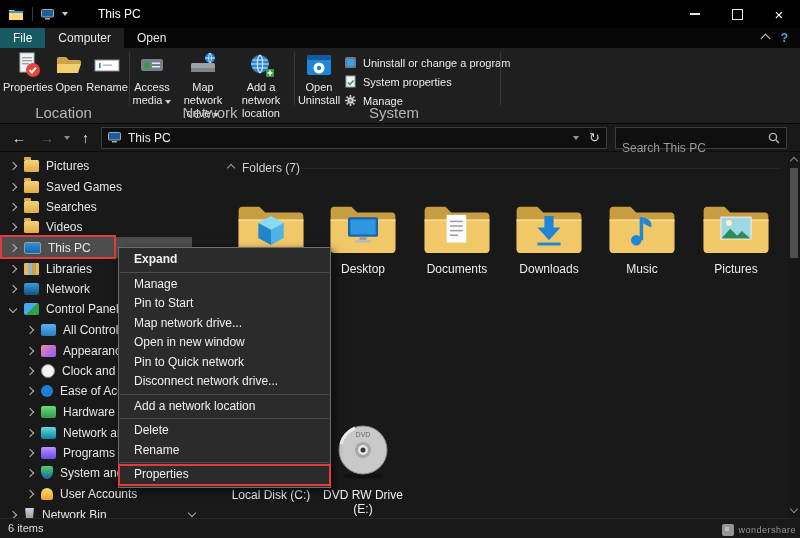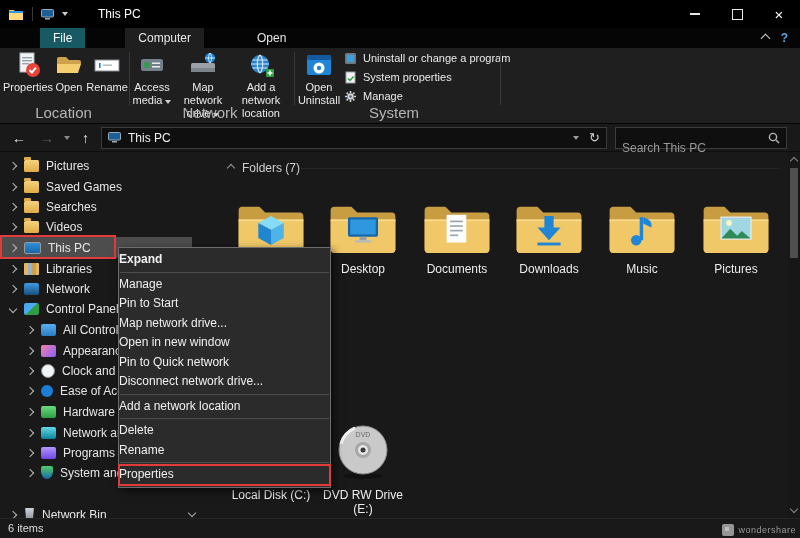--- a/index.html
+++ b/index.html
@@ -12,34 +12,34 @@
   .tb-sep{width:1px;height:14px;background:#3a3a3a;margin-left:8px;}
   .tb-title{margin-left:30px;color:#fff;}
   .winbtns{margin-left:auto;display:flex;height:100%;}
   .wbtn{width:42px;height:100%;display:flex;align-items:center;justify-content:center;color:#fff;}
   .glyph-min{width:10px;height:1.4px;background:#e8e8e8;}
   .glyph-max{width:9px;height:9px;border:1px solid #e8e8e8;}
   .tri-down{width:0;height:0;border-left:3.5px solid transparent;border-right:3.5px solid transparent;border-top:4px solid #cfcfcf;display:inline-block;}
 
   
   .tabs{left:0;top:28px;width:800px;height:20px;background:#050505;display:flex;align-items:stretch;}
-  .tab{padding:0 13px;display:flex;align-items:center;color:#e8e8e8;margin-left:40px;}
+  .tab{padding:0 13px;display:flex;align-items:center;color:#e8e8e8;}
   .tab.file{background:#175a64;color:#fff;}
   .tab.sel{background:#1f1f1f;}
   .tabs-right{margin-left:auto;display:flex;align-items:center;gap:12px;padding-right:12px;}
   .chev-up{width:6px;height:6px;border-right:1.3px solid #cfcfcf;border-bottom:1.3px solid #cfcfcf;transform:rotate(-135deg);display:inline-block;}
   .help-q{color:#58a6e0;font-weight:bold;}
 
   
   .ribbon{left:0;top:48px;width:800px;height:76px;background:#1f1f1f;border-bottom:1px solid #050505;box-sizing:border-box;}
   .rbtn{position:absolute;top:2px;height:60px;text-align:center;font-size:11px;line-height:13px;color:#eaeaea;}
   .rbtn svg{display:block;margin:1px auto 2px;}
   .rlabelwrap{display:block;}
   .dcaret{width:0;height:0;border-left:3px solid transparent;border-right:3px solid transparent;border-top:4px solid #cfcfcf;display:inline-block;margin-left:3px;}
-  .rsmall{position:absolute;display:flex;align-items:flex-start;gap:6px;font-size:11px;color:#eaeaea;height:17px;white-space:nowrap;}
+  .rsmall{position:absolute;display:flex;align-items:flex-end;gap:6px;font-size:11px;color:#eaeaea;height:17px;white-space:nowrap;}
   .rsep{position:absolute;top:4px;bottom:18px;width:1px;background:#383838;}
   .rgl{position:absolute;bottom:2px;font-size:15px;color:#b5b5b5;text-align:center;}
 
   
   .addr{left:0;top:124px;width:800px;height:28px;background:#191919;display:flex;align-items:center;border-bottom:1px solid #0d0d0d;box-sizing:border-box;}
   .nav{font-size:14px;line-height:1;}
   .field{height:22px;background:#0f0f0f;border:1px solid #3c3c3c;display:flex;align-items:center;box-sizing:border-box;}
   .addr-field{margin-left:12px;width:506px;}
   .search-field{margin-left:8px;width:172px;}
   .search-field input{flex:1;background:transparent;border:0;outline:0;color:#ccc;font:12px "Liberation Sans",sans-serif;padding-left:6px;min-width:0;margin-top:21px;}
@@ -84,21 +84,21 @@
 
   
   .vscroll{left:788px;top:152px;width:12px;height:366px;background:#171717;}
   .vthumb{position:absolute;left:2px;top:16px;width:8px;height:90px;background:#4f4f4f;}
   .varrow{position:absolute;left:3px;width:5px;height:5px;border-right:1.3px solid #8a8a8a;border-bottom:1.3px solid #8a8a8a;}
   .varrow.up{top:6px;transform:rotate(-135deg);}
   .varrow.down{bottom:6px;transform:rotate(45deg);}
 
   
   .cmenu{left:118px;top:247px;width:213px;background:#2b2b2b;border:1px solid #6e6e6e;box-shadow:3px 3px 8px rgba(0,0,0,.6);z-index:40;padding:2px 0;box-sizing:border-box;}
-  .mi{height:19.5px;line-height:19.5px;color:#f0f0f0;white-space:nowrap;}
+  .mi{height:19.5px;line-height:19.5px;padding-left:15px;color:#f0f0f0;white-space:nowrap;}
   .mi.bold{font-weight:bold;}
   .mi.red{outline:2px solid #e23b3b;outline-offset:-1px;}
   .msep{height:1px;background:#4d4d4d;margin:2px 1px;}
 
   
   .status{left:0;top:518px;width:800px;height:20px;background:#191919;border-top:1px solid #262626;box-sizing:border-box;line-height:18px;font-size:11px;color:#ddd;padding-left:8px;}
   .wm{right:4px;bottom:2px;z-index:60;display:flex;align-items:center;gap:4px;opacity:.8;filter:blur(.3px);}
   .wm-logo{width:12px;height:12px;border-radius:2px;background:#b5b5b5;position:relative;}
   .wm-logo::after{content:"";position:absolute;left:3px;top:3px;width:4px;height:4px;background:#e8e8e8;}
   .wm-text{font-size:9px;letter-spacing:.5px;color:#b5b5b5;}
@@ -347,20 +347,25 @@
     <div class="srow d1" style="top:290px">
         <span class="chev"></span>
         <span class="ic programs"></span>
         <span>Programs</span>
       </div>
     <div class="srow d1" style="top:310px">
         <span class="chev"></span>
         <span class="ic shield"></span>
         <span>System and S</span>
       </div>
+    <div class="srow d1" style="top:331px">
+        <span class="chev"></span>
+        <span class="ic users"></span>
+        <span>User Accounts</span>
+      </div>
     <div class="srow" style="top:352px">
         <span class="chev"></span>
         <span class="ic bin"></span>
         <span>Network Bin</span>
       </div>
     <span class="sb-scroll"></span>
   </div>
 
   <div class="abs main">
     <div class="ghead">

